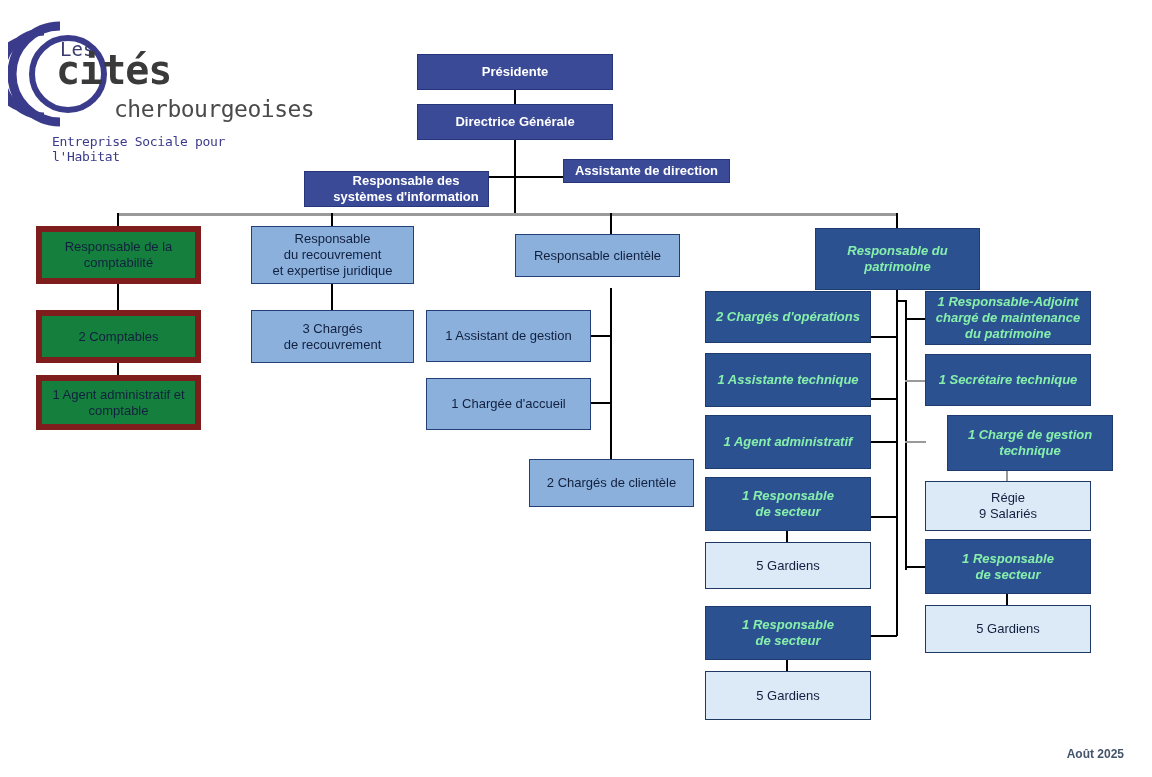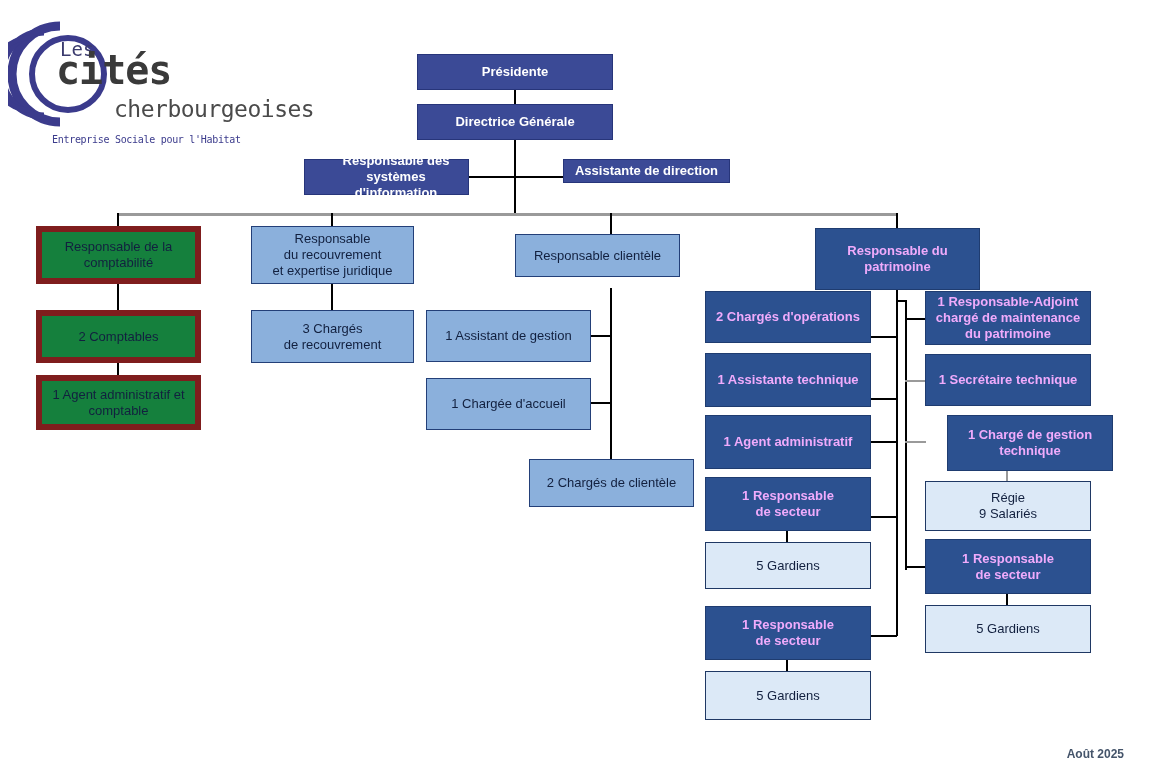--- a/index.html
+++ b/index.html
@@ -50,21 +50,21 @@
     left: 106px; top: 82px;
     font-family: "DejaVu Sans Mono", monospace;
     font-size: 23px;
     color: #4a4a4a;
     letter-spacing: -0.5px;
   }
   .logo-tagline {
     position: absolute;
     left: 44px; top: 120px;
     font-family: "DejaVu Sans Mono", monospace;
-    font-size: 10px;
+    font-size: 13px;
     color: #3b3b8c;
     letter-spacing: -0.3px;
   }
 
   
   .line {
     position: absolute;
     background: #000000;
   }
   .line-gray {
@@ -87,22 +87,23 @@
   }
   .box.dark {
     background: #3b4a96;
     border: 1px solid #27357a;
     color: #ffffff;
     font-weight: bold;
   }
   .box.navy {
     background: #2c5190;
     border: 1px solid #1f3c70;
-    color: #f0abfc;
-    font-weight: bold;
+    color: #86efac;
+    font-weight: bold;
+    font-style: italic;
   }
   .box.mid {
     background: #8bb0dc;
     border: 1px solid #233f78;
     color: #12203f;
     font-weight: normal;
   }
   .box.light {
     background: #15803d;
     border: 6px solid #7f1d1d;
@@ -187,21 +188,21 @@
   <div class="line-gray" style="left:1006px; top:471px; width:2px; height:11px;"></div>
 
   <div class="line" style="left:786px; top:531px; width:2px; height:11px;"></div>
   <div class="line" style="left:786px; top:660px; width:2px; height:11px;"></div>
   <div class="line" style="left:1006px; top:594px; width:2px; height:11px;"></div>
 
   <div class="box dark" style="left:417px; top:54px; width:196px; height:36px;">Présidente</div>
 
   <div class="box dark" style="left:417px; top:104px; width:196px; height:36px;">Directrice Générale</div>
 
-  <div class="box dark" style="left:304px; top:159px; width:165px; height:36px;padding-left:22px;">Responsable des
+  <div class="box dark" style="left:304px; top:171px; width:185px; height:36px;padding-left:22px;">Responsable des
 systèmes d'information</div>
 
   <div class="box dark" style="left:563px; top:159px; width:167px; height:24px;">Assistante de direction</div>
 
   <div class="box light" style="left:36px; top:226px; width:165px; height:58px;">Responsable de la
 comptabilité</div>
   <div class="box light" style="left:36px; top:310px; width:165px; height:53px;">2 Comptables</div>
   <div class="box light" style="left:36px; top:375px; width:165px; height:55px;">1 Agent administratif et
 comptable</div>
 

